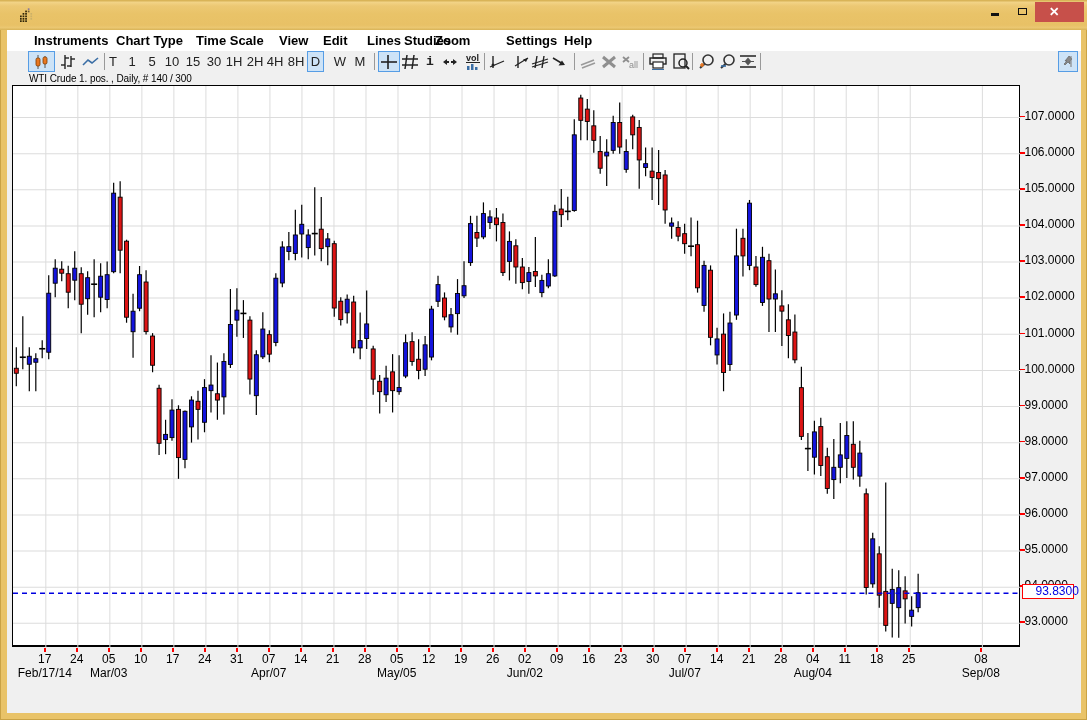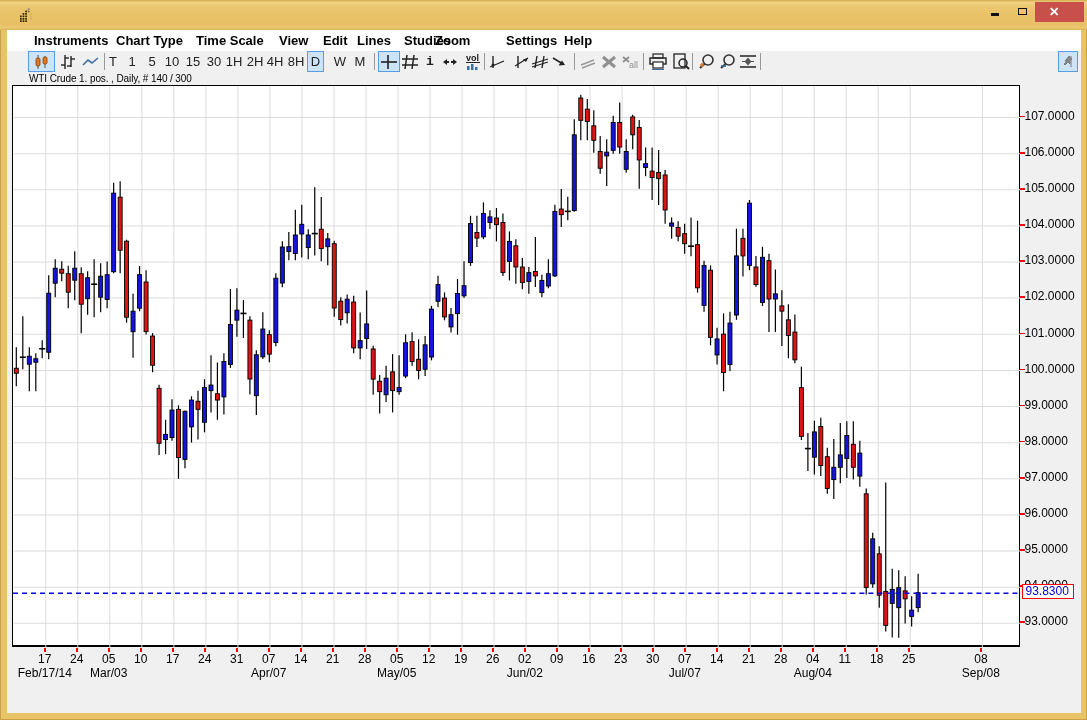--- a/index.html
+++ b/index.html
@@ -21,21 +21,21 @@
 .tl2 { font-size:13px; color:#222; }
 #chartzone { position:absolute; left:7px; top:72px; width:1074px; height:641px; background:#f0f0f0; }
 #instlab { position:absolute; left:22px; top:0.5px; font-size:10px; letter-spacing:-0.1px; color:#000; }
 #plot { position:absolute; left:5.0px; top:13.0px; width:1007.5px; height:561.5px; background:#fff; border:1px solid #000; border-bottom:2px solid #000; }
 #plot svg { position:absolute; left:0; top:0; }
 .ytick { position:absolute; left:1012.5px; width:5px; height:1.5px; background:#f00; }
 .ylab { position:absolute; left:1017.5px; font-size:12px; color:#000; }
 .xtick { position:absolute; top:576.0px; width:1.5px; height:4px; background:#f00; }
 .xlab { position:absolute; top:580.0px; width:28px; text-align:center; font-size:12px; color:#000; }
 .mlab { position:absolute; top:594.0px; width:80px; text-align:center; font-size:12px; color:#000; }
-#pricebox { position:absolute; left:1014.5px; top:512.4px; width:52px; height:15px; background:#fff; border:1px solid #f00; color:#0000e0; font-size:12px; line-height:13px; padding-left:3px; }
+#pricebox { position:absolute; left:1014.5px; top:512.4px; width:52px; height:15px; background:#fff; border:1px solid #f00; color:#0000e0; font-size:12px; line-height:13px; padding-left:13px; }
 #status { position:absolute; left:7px; top:687px; width:1074px; height:26px; background:#f0f0f0; border-top:1px solid #d5d5d5; }
 #bluebox { position:absolute; left:5px; top:6px; width:11px; height:11px; background:#336699; border:1px solid #1d4d80; }
 #searchbox { position:absolute; left:24px; top:3.5px; width:150px; height:18px; background:#fff; border:1px solid #b6b6b6; }
 #searchbox .mag { position:absolute; left:4px; top:2px; }
 #searchbox .ph { position:absolute; left:19px; top:1.5px; font-size:12.5px; color:#8a8a8a; }
 #stsep { position:absolute; left:191px; top:3px; width:2px; height:19px; background:#8a8a8a; }
 #stdate { position:absolute; left:197px; top:7px; font-size:12px; font-weight:bold; color:#111; }
 </style></head>
 <body>
 <div id="win">
@@ -68,21 +68,21 @@
     <div id="bclose">
         <span>✕</span>
       </div>
   </div>
   <div id="menubar">
       <span class="mi" style="left:27px">Instruments</span>
 <span class="mi" style="left:109px">Chart Type</span>
 <span class="mi" style="left:189px">Time Scale</span>
 <span class="mi" style="left:272px">View</span>
 <span class="mi" style="left:316px">Edit</span>
-<span class="mi" style="left:350px">Lines</span>
+<span class="mi" style="left:360px">Lines</span>
 <span class="mi" style="left:397px">Studies</span>
 <span class="mi" style="left:428px">Zoom</span>
 <span class="mi" style="left:499px">Settings</span>
 <span class="mi" style="left:557px">Help</span>
     </div>
   <div id="tbar">
       <div class="tbtn sel" style="left:21px;width:27px">
         <svg width="18" height="16" viewBox="0 0 18 16">
           <line x1="5" y1="1" x2="5" y2="15" stroke="#555" stroke-width="1"></line>
           <rect x="3" y="4" width="4" height="8" rx="1.5" fill="#e87722" stroke="#7a3b00" stroke-width="0.8"></rect>

